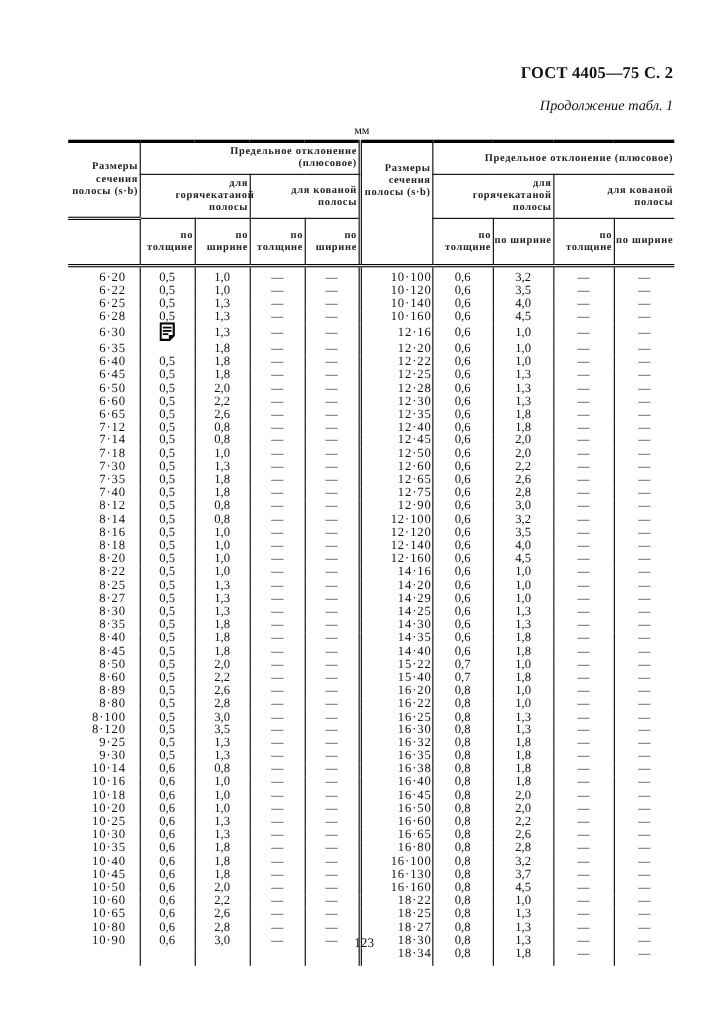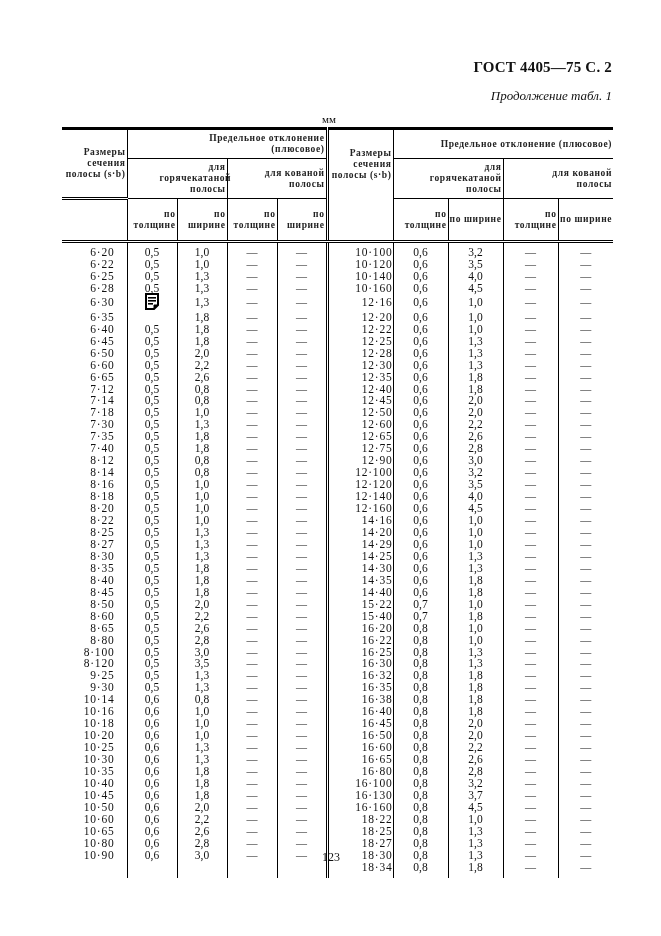--- a/index.html
+++ b/index.html
@@ -443,21 +443,21 @@
         <td class="b-l">2,2</td>
         <td class="b-l dash">—</td>
         <td class="b-l dash">—</td>
         <td class="dbl size r">15·40</td>
         <td class="b-l">0,7</td>
         <td class="b-l">1,8</td>
         <td class="b-l dash">—</td>
         <td class="b-l dash">—</td>
       </tr>
       <tr>
-        <td class="size">8·65</td>
+        <td class="size">8·89</td>
         <td class="b-l">0,5</td>
         <td class="b-l">2,6</td>
         <td class="b-l dash">—</td>
         <td class="b-l dash">—</td>
         <td class="dbl size r">16·20</td>
         <td class="b-l">0,8</td>
         <td class="b-l">1,0</td>
         <td class="b-l dash">—</td>
         <td class="b-l dash">—</td>
       </tr>

